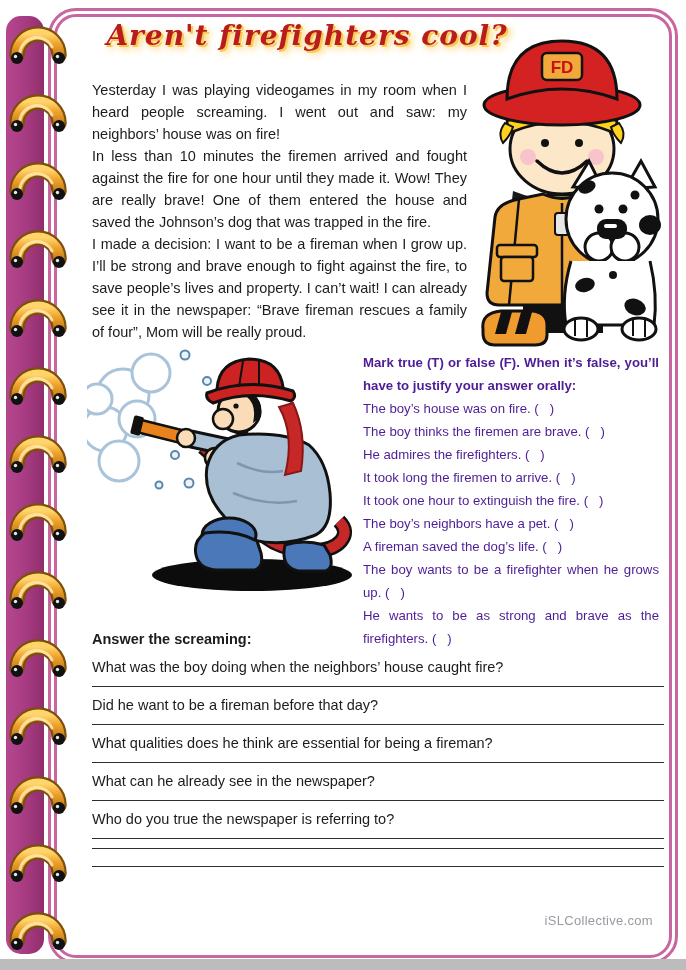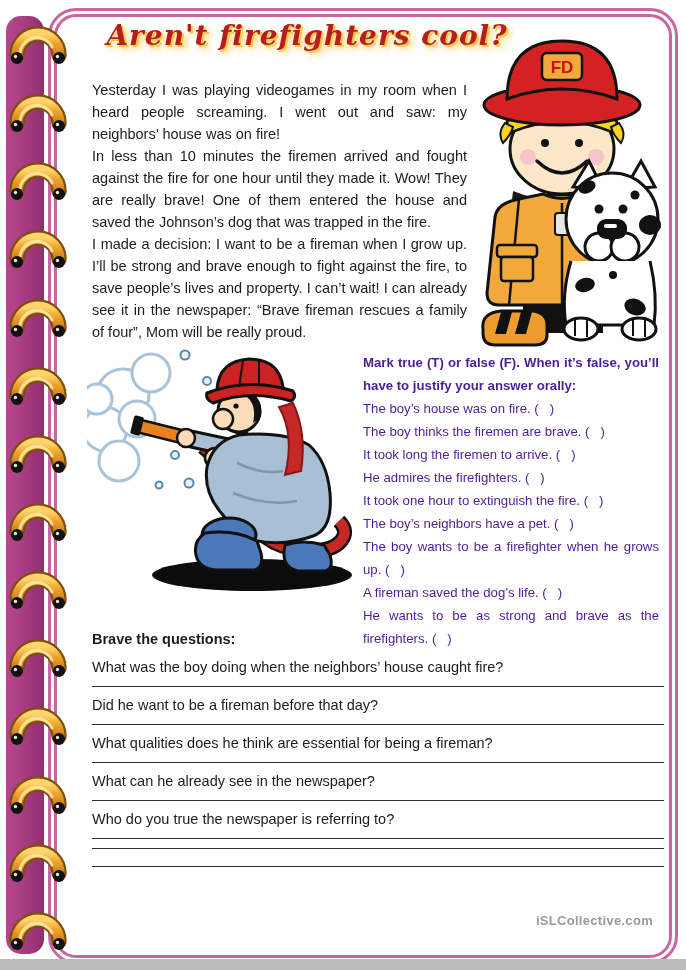--- a/index.html
+++ b/index.html
@@ -34,21 +34,21 @@
         font-size:13.2px;line-height:23px;color:#4c1d95;}
   .tf-instr{margin:0;font-weight:bold;}
   .tf-item{margin:0;}
   
   .questions{position:absolute;top:612px;left:35px;width:572px;font-size:14.5px;color:#1c1c1c;}
   .q-head{margin:0 0 2px 0;font-weight:bold;line-height:20px;}
   .q-text{margin:8px 0 0 0;line-height:20px;}
   .rule{border-bottom:1.6px solid #2e2e2e;margin-top:9px;height:0;}
   .rule.extra{margin-top:17px;}
   
-  .watermark{position:absolute;top:896px;right:16px;color:#979ba0;font-weight:bold;
+  .watermark{position:absolute;top:896px;right:16px;color:#979ba0;font-weight:normal;
         font-size:13px;letter-spacing:.3px;z-index:5;}
 </style>
 </head>
 <body>
 
 <svg width="0" height="0" style="position:absolute" aria-hidden="true">
   <defs>
     <linearGradient id="goldGrad" x1="0" y1="0" x2="0" y2="1">
       <stop offset="0" stop-color="#ffd56b"></stop>
       <stop offset=".45" stop-color="#f0a42f"></stop>
@@ -200,38 +200,38 @@
       </div>
 
       <div class="tf">
         <p class="tf-instr">Mark true (T) or false (F). When it’s false, you’ll have to justify your answer orally:</p>
         <div>
 
             <p class="tf-item">The boy’s house was on fire. (&nbsp;&nbsp;&nbsp;)</p>
 
             <p class="tf-item">The boy thinks the firemen are brave. (&nbsp;&nbsp;&nbsp;)</p>
 
+            <p class="tf-item">He admires the firefighters. (&nbsp;&nbsp;&nbsp;)</p>
+
             <p class="tf-item">It took long the firemen to arrive. (&nbsp;&nbsp;&nbsp;)</p>
 
-            <p class="tf-item">He admires the firefighters. (&nbsp;&nbsp;&nbsp;)</p>
-
             <p class="tf-item">It took one hour to extinguish the fire. (&nbsp;&nbsp;&nbsp;)</p>
 
             <p class="tf-item">The boy’s neighbors have a pet. (&nbsp;&nbsp;&nbsp;)</p>
 
+            <p class="tf-item">A fireman saved the dog’s life. (&nbsp;&nbsp;&nbsp;)</p>
+
             <p class="tf-item">The boy wants to be a firefighter when he grows up. (&nbsp;&nbsp;&nbsp;)</p>
-
-            <p class="tf-item">A fireman saved the dog’s life. (&nbsp;&nbsp;&nbsp;)</p>
 
             <p class="tf-item">He wants to be as strong and brave as the firefighters. (&nbsp;&nbsp;&nbsp;)</p>
           </div>
       </div>
 
       <div class="questions">
-        <p class="q-head">Brave the questions:</p>
+        <p class="q-head">Answer the screaming:</p>
         <div>
 
             <div class="q-row">
               <p class="q-text">What was the boy doing when the neighbors’ house caught fire?</p>
               <div class="rule"></div>
 
             </div>
 
             <div class="q-row">
               <p class="q-text">Did he want to be a fireman before that day?</p>

